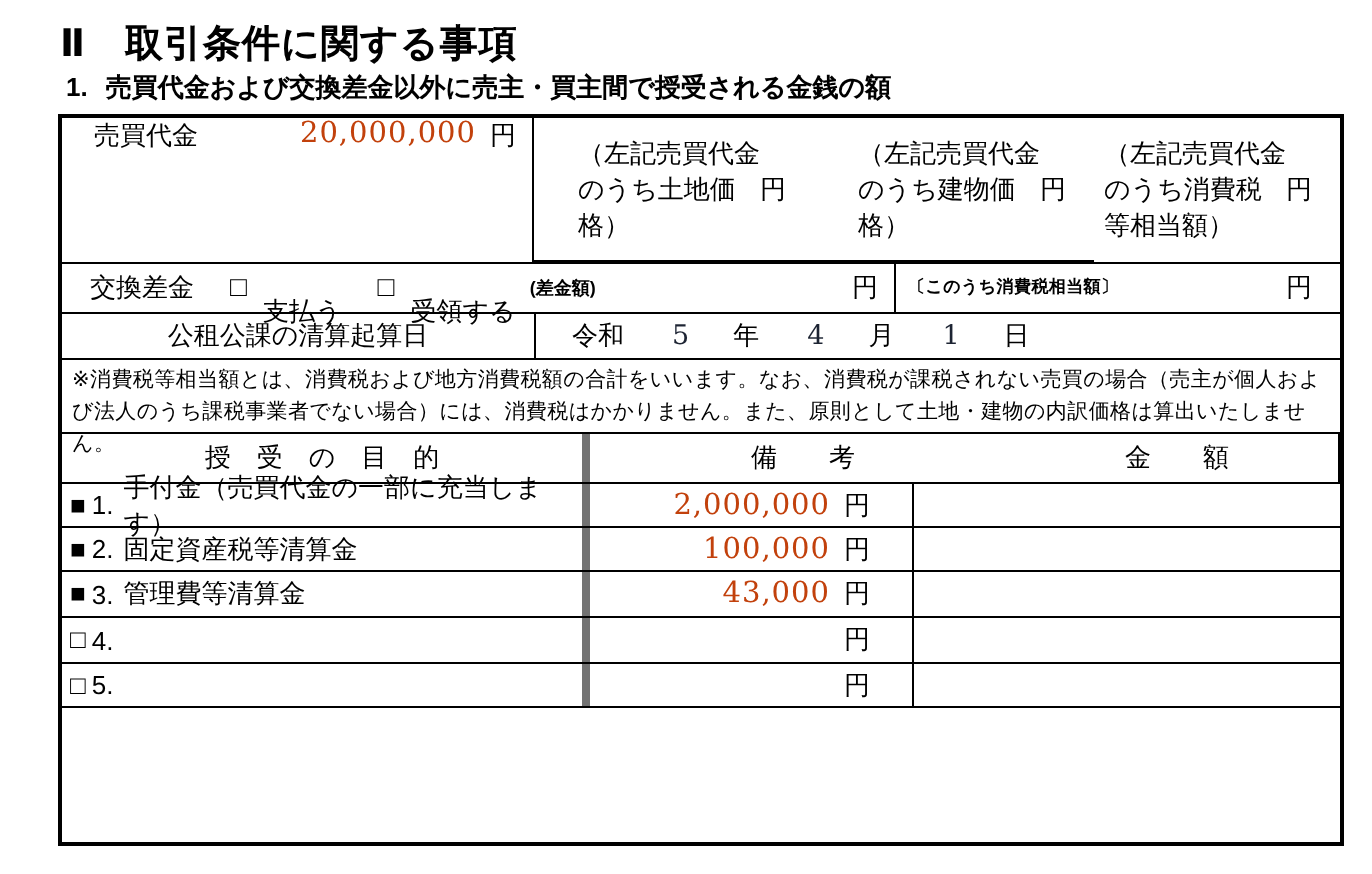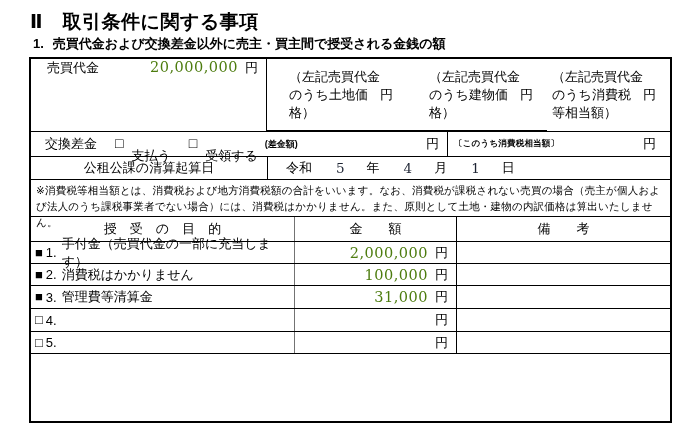--- a/index.html
+++ b/index.html
@@ -21,21 +21,21 @@
   .row{display:flex;border-bottom:1px solid #000;}
 
   
   .rg1{height:73px;}
   .rg1-left{width:236px;border-right:1px solid #000;display:flex;align-items:flex-start;padding:0 8px 0 16px;}
   .rg1-right{flex:1;display:flex;flex-direction:row;}
   .sub{flex:1;display:flex;align-items:center;border-bottom:1px solid #000;padding:0 14px 0 22px;}
   .sub.last{border-bottom:none;padding-left:5px;}
   .spacer{flex:1;}
 
-  .num{font-family:"DejaVu Serif","Liberation Serif",serif;font-size:14.5px;color:#4d7c0f;letter-spacing:0.5px;}
+  .num{font-family:"DejaVu Serif","Liberation Serif",serif;font-size:14.5px;color:#c2410c;letter-spacing:0.5px;}
   .yen{margin-left:7px;}
 
   
   .r2{height:25px;text-align:center;}
   .r2-left{width:417px;border-right:1px solid #000;display:flex;align-items:center;padding:0 8px 0 14px;}
   .cb{font-size:14px;line-height:1;margin-left:18px;position:relative;top:-1px;}
   .opt{margin-left:8px;margin-top:23px;}
   .tiny{font-size:9px;font-weight:bold;margin-left:7px;}
   .r2-right{flex:1;display:flex;align-items:center;padding:0 14px 0 6px;}
   .tinier{font-size:8.5px;font-weight:bold;letter-spacing:0.2px;}
@@ -46,27 +46,27 @@
   .r3-right{flex:1;display:flex;align-items:center;padding-left:18px;}
   .dnum{font-family:"DejaVu Serif","Liberation Serif",serif;font-size:13.5px;color:#1d2433;margin-left:24px;}
   .dunit{margin-left:22px;}
 
   
   .note{height:37px;padding:3px 6px 0 5px;font-size:10.5px;line-height:1.5;letter-spacing:0.2px;}
 
   
   .mhead{height:25px;}
   .mh{display:flex;align-items:center;justify-content:center;}
-  .col-p{width:264px;border-right:1px solid #737373;}
+  .col-p{width:264px;border-right:4px solid #737373;}
   .col-a{width:162px;border-right:1px solid #000;}
   .col-r{flex:1;}
   .mrow{height:22px;}
   .mrow.h23{height:23px;}
   .mc-p{display:flex;align-items:center;padding-left:4px;}
-  .mc-a{display:flex;align-items:center;justify-content:flex-end;padding-right:8px;}
+  .mc-a{display:flex;align-items:center;justify-content:flex-end;padding-right:21px;}
   .mc-r{display:flex;align-items:center;justify-content:center;}
   .box{font-size:13px;line-height:1;margin-right:3px;position:relative;top:-0.5px;}
   .rno{margin-right:5px;}
   .mfoot{flex:1;border-bottom:none;}
 </style>
 </head>
 <body>
 
 <div class="page">
 
@@ -133,57 +133,57 @@
         <span class="dunit">月</span>
         <span class="dnum">1</span>
         <span class="dunit">日</span>
       </div>
     </div>
 
     <div class="row note">※消費税等相当額とは、消費税および地方消費税額の合計をいいます。なお、消費税が課税されない売買の場合（売主が個人および法人のうち課税事業者でない場合）には、消費税はかかりません。また、原則として土地・建物の内訳価格は算出いたしません。</div>
 
     <div class="row mhead">
       <div class="mh col-p">授　受　の　目　的</div>
+      <div class="mh col-r">備　　考</div>
       <div class="mh col-a">金　　額</div>
-      <div class="mh col-r">備　　考</div>
     </div>
 
     <div class="row mrow">
       <div class="mc-p col-p">
         <span class="box">■</span>
         <span class="rno">1.</span>
         <span>手付金（売買代金の一部に充当します）</span>
       </div>
       <div class="mc-a col-a">
         <span class="num">2,000,000</span>
         <span class="yen">円</span>
       </div>
       <div class="mc-r col-r"></div>
     </div>
 
     <div class="row mrow">
       <div class="mc-p col-p">
         <span class="box">■</span>
         <span class="rno">2.</span>
-        <span>消費税はかかりません</span>
+        <span>固定資産税等清算金</span>
       </div>
       <div class="mc-a col-a">
         <span class="num">100,000</span>
         <span class="yen">円</span>
       </div>
     </div>
 
     <div class="row mrow h23">
       <div class="mc-p col-p">
         <span class="box">■</span>
         <span class="rno">3.</span>
         <span>管理費等清算金</span>
       </div>
       <div class="mc-a col-a">
-        <span class="num">31,000</span>
+        <span class="num">43,000</span>
         <span class="yen">円</span>
       </div>
       <div class="mc-r col-r"></div>
     </div>
 
     <div class="row mrow h23">
       <div class="mc-p col-p">
         <span class="box">□</span>
         <span class="rno">4.</span>
         <span></span>

